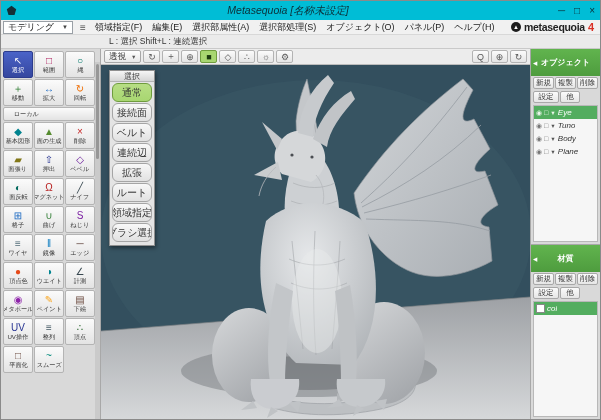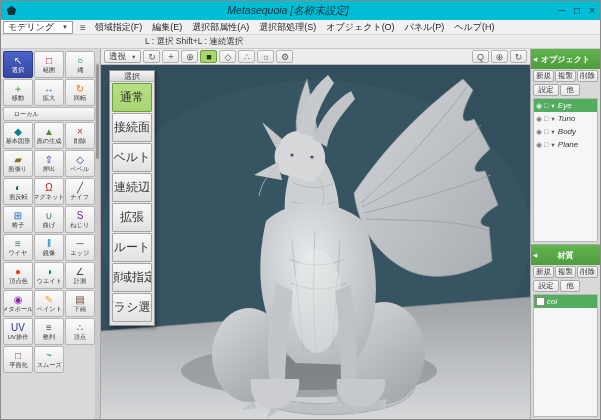--- a/index.html
+++ b/index.html
@@ -34,21 +34,21 @@
   .logo-badge { width:10px; height:10px; background:#1c1c1c; border-radius:50%;
     display:flex; align-items:center; justify-content:center; }
   .logo-badge span { color:#fff; font-size:6px; line-height:6px; }
   .logo-name { font-size:10.5px; font-weight:bold; color:#222; letter-spacing:-0.3px; }
   .logo-num { font-size:11px; font-weight:bold; color:var(--logo_red,#d93025); }
   
   .toolbar2 {
     height:14px; background:#ebebeb; border-bottom:1px solid #c9c9c9;
     display:flex; align-items:center; font-size:8.5px; color:#333;
   }
-  .hint { margin-left:100px; white-space:nowrap;padding-left:44px; }
+  .hint { margin-left:64px; white-space:nowrap;padding-left:44px; }
   .tb-right { margin-left:auto; display:flex; align-items:center; gap:3px; padding-right:3px; }
   .counter { border:1px solid #bdbdbd; background:#f8f8f8; height:11px;
     display:flex; align-items:center; padding:0 4px; }
   .btn-small {
     border:1px solid #9e9e9e; background:linear-gradient(#fdfdfd,#e6e6e6);
     height:12px; display:flex; align-items:center; padding:0 6px; border-radius:2px;
   }
   
   .main { display:flex; height:370px; }
   
@@ -93,32 +93,32 @@
   
   .float-panel {
     position:absolute; left:8px; top:5px; width:46px; background:#e4e4e4;
     border:1px solid #909090; box-shadow:1px 2px 4px rgba(0,0,0,.45); padding-bottom:2px;
   }
   .fp-title {
     height:11px; background:linear-gradient(#f6f6f6,#d6d6d6); border-bottom:1px solid #b3b3b3;
     font-size:8px; color:#333; display:flex; align-items:center; justify-content:center;
   }
   .fp-btn {
-    margin:1px 2px; height:29px; background:linear-gradient(#f8f8f8,#e1e1e1);
-    border:1px solid #a5a5a5; border-radius:1px; font-size:12px; color:#333;
+    margin:1px 2px; height:19px; background:linear-gradient(#f8f8f8,#e1e1e1);
+    border:1px solid #a5a5a5; border-radius:6px; font-size:10px; color:#333;
     display:flex; align-items:center; justify-content:center; white-space:nowrap; overflow:hidden;
   }
   .fp-btn.active { background:linear-gradient(#b7de84,var(--active_green,#a8d671)); border-color:#6f9c3e; }
   
   .right-sidebar { width:70px; background:#d9d9d9; border-left:1px solid #a8a8a8; display:flex; flex-direction:column; }
   .side-panel { display:flex; flex-direction:column; }
   .side-panel.object { height:196px; border-bottom:1px solid #a8a8a8; }
   .side-panel.material { flex:1; }
   .side-header {
-    height:20px; background:linear-gradient(var(--green,#61b44e),var(--green_dark,#4e9c3e));
+    height:27px; background:linear-gradient(var(--green,#61b44e),var(--green_dark,#4e9c3e));
     color:#fff; font-size:8px; font-weight:bold; display:flex; align-items:center; justify-content:center; position:relative;
   }
   .side-header .collapse { position:absolute; left:2px; font-size:5.5px; font-weight:normal; }
   .mini-row { display:flex; gap:1px; padding:1px 2px; }
   .mini-btn {
     flex:1; height:12px; border:1px solid #a8a8a8; background:linear-gradient(#fbfbfb,#e6e6e6);
     font-size:7.5px; color:#333; display:flex; align-items:center; justify-content:center; border-radius:2px;
   }
   .mini-row.split { justify-content:flex-start; }
   .mini-row.split .mini-btn { flex:none; }
@@ -168,20 +168,27 @@
         <span class="menu-item">選択部属性(A)</span>
 
         <span class="menu-item">選択部処理(S)</span>
 
         <span class="menu-item">オブジェクト(O)</span>
 
         <span class="menu-item">パネル(P)</span>
 
         <span class="menu-item">ヘルプ(H)</span>
       </div>
+    <div class="logo">
+      <span class="logo-badge">
+          <span>▲</span>
+        </span>
+      <span class="logo-name">metasequoia</span>
+      <span class="logo-num">4</span>
+    </div>
   </div>
 
   <div class="toolbar2">
     <span class="hint">L : 選択  Shift+L : 連続選択</span>
   </div>
 
   <div class="main">
 
     <div class="command-panel">
       <div class="tool-grid">

